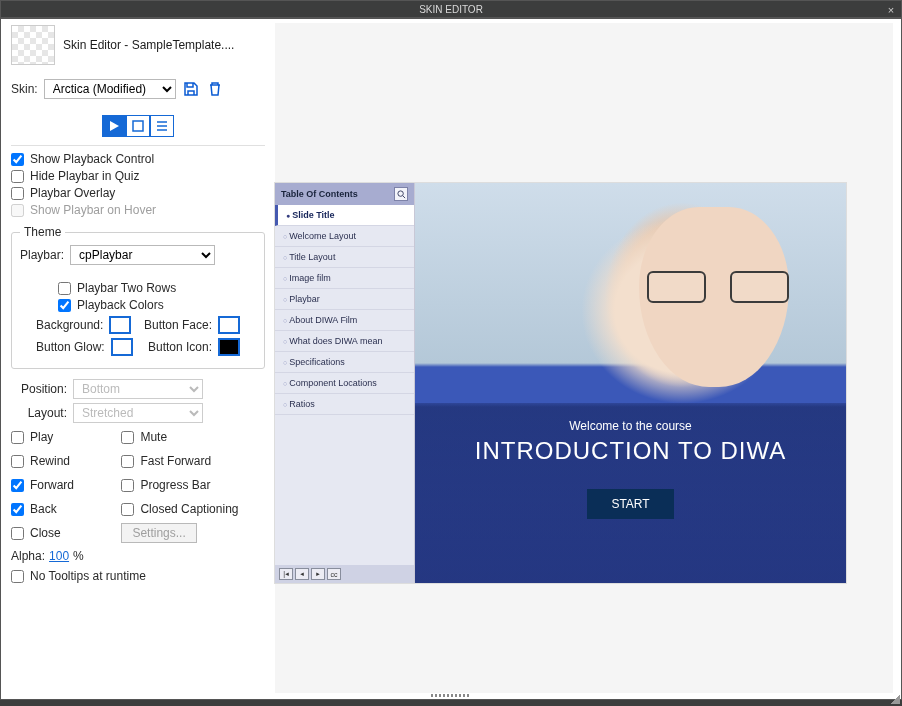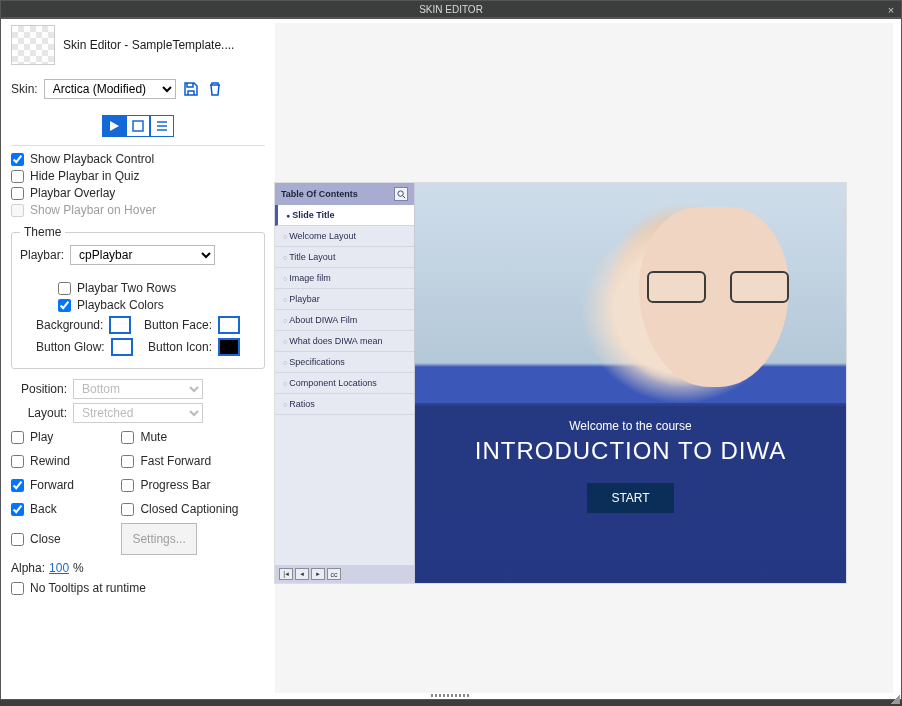--- a/index.html
+++ b/index.html
@@ -99,21 +99,21 @@
     width:22px; height:18px; border:2px solid #1569d6; display:inline-block;
   }
   .swatch.black { background:#000; }
   .proprow { display:flex; align-items:center; gap:6px; margin:4px 0; }
   .proprow .lbl { width:56px; text-align:right; }
   .opts {
     display:grid; grid-template-columns: 1fr 1.3fr;
     row-gap:4px; margin-top:4px;
   }
   .btn {
-    border:1px solid #b9b9b9; background:#f3f3f3; height:32px;
+    border:1px solid #b9b9b9; background:#f3f3f3; height:20px;
     font-family:inherit; font-size:12px; padding:0 10px; cursor:pointer;
   }
   .alpha-row { margin-top:6px; display:flex; align-items:baseline; gap:4px; }
   .alpha-val { color:#1569d6; text-decoration:underline; }
   
   .canvas {
     flex:1; background:#f5f5f5;
     display:flex; align-items:flex-start; padding-top:0;
   }
   .preview {
@@ -175,21 +175,21 @@
     border:2px solid #3b3b3b; border-radius:6px; background:rgba(255,255,255,0.1);
   }
   .glasses::before { left:4px; } .glasses::after { right:4px; }
   .overlay {
     position:absolute; left:0; right:0; bottom:0; top:55%;
     background:linear-gradient(to bottom, rgba(24,37,96,0.35), rgba(24,37,96,0.55));
     display:flex; flex-direction:column; align-items:center; justify-content:flex-start;
     color:#fff; padding-top:16px;
   }
   .subtitle { font-size:12px; margin-bottom:4px; }
-  .hero { font-size:24px; letter-spacing:1px; margin-bottom:18px; }
+  .hero { font-size:24px; letter-spacing:1px; margin-bottom:24px; }
   .startbtn {
     background:#0a2e57; color:#fff; border:none;
     padding:8px 24px; font-size:12px; cursor:pointer;
   }
   
   .grip {
     height:4px; display:flex; justify-content:center; align-items:center;
   }
   .grip span { display:inline-block; width:40px; height:3px;
     background:repeating-linear-gradient(90deg,#888 0 2px,#fff 2px 4px); }

